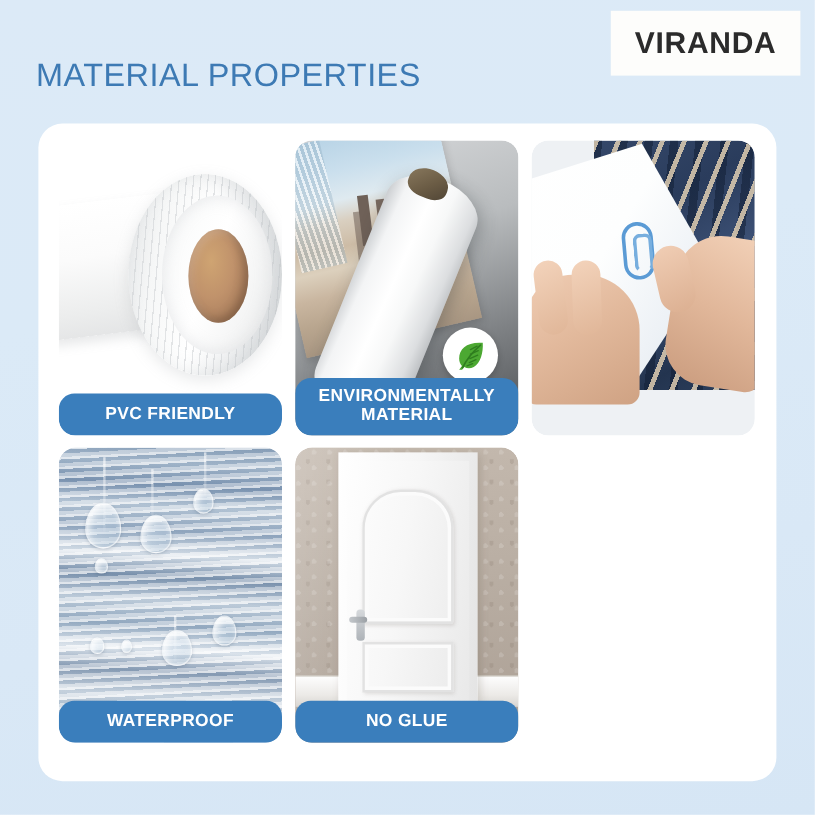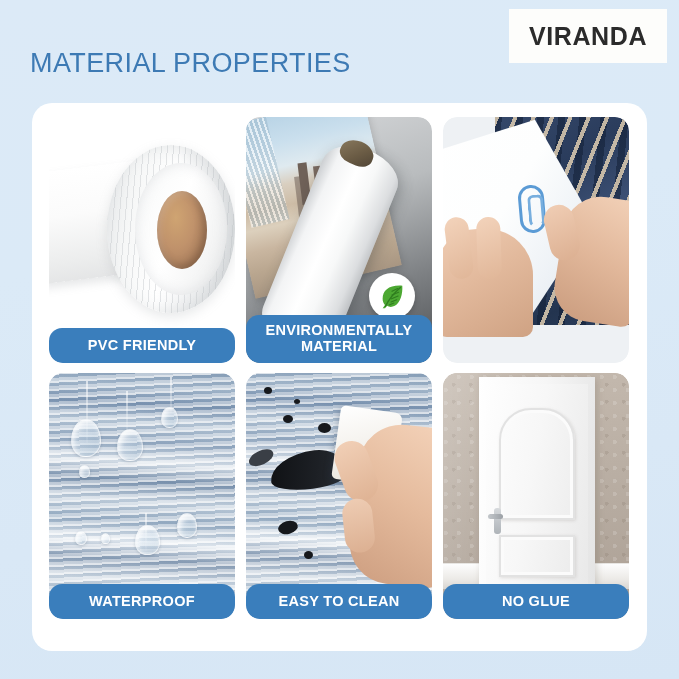--- a/index.html
+++ b/index.html
@@ -511,35 +511,20 @@
         <div class="drop" style="left:112px;top:34px;width:17px;height:21px;"></div>
         <div class="drop" style="left:30px;top:92px;width:11px;height:13px;"></div>
         <div class="drop" style="left:86px;top:152px;width:25px;height:30px;"></div>
         <div class="drop" style="left:128px;top:140px;width:20px;height:25px;"></div>
         <div class="drop" style="left:26px;top:158px;width:12px;height:14px;"></div>
         <div class="drop" style="left:52px;top:160px;width:9px;height:11px;"></div>
       </div>
       <div class="card-label">WATERPROOF</div>
     </div>
 
-    <div class="card">
-      <div class="card-media">
-        <div class="wood-bg"></div>
-        <div class="stain" style="left:18px;top:14px;width:8px;height:7px;"></div>
-        <div class="stain" style="left:48px;top:26px;width:6px;height:5px;"></div>
-        <div class="stain" style="left:37px;top:42px;width:10px;height:8px;"></div>
-        <div class="stain" style="left:72px;top:50px;width:13px;height:10px;"></div>
-        <div class="stain-smear"></div>
-        <div class="stain" style="left:32px;top:148px;width:20px;height:13px;transform:rotate(-15deg);"></div>
-        <div class="stain" style="left:58px;top:178px;width:9px;height:8px;"></div>
-        <div class="cloth"></div>
-        <div class="hand-clean"></div>
-      </div>
-      <div class="card-label">EASY TO CLEAN</div>
-    </div>
 
     <div class="card">
       <div class="card-media m-door">
         <div class="wall"></div>
         <div class="wall-light"></div>
         <div class="baseboard"></div>
         <div class="door-frame">
           <div class="door-slab">
             <div class="door-panel-top"></div>
             <div class="door-panel-bot"></div>

